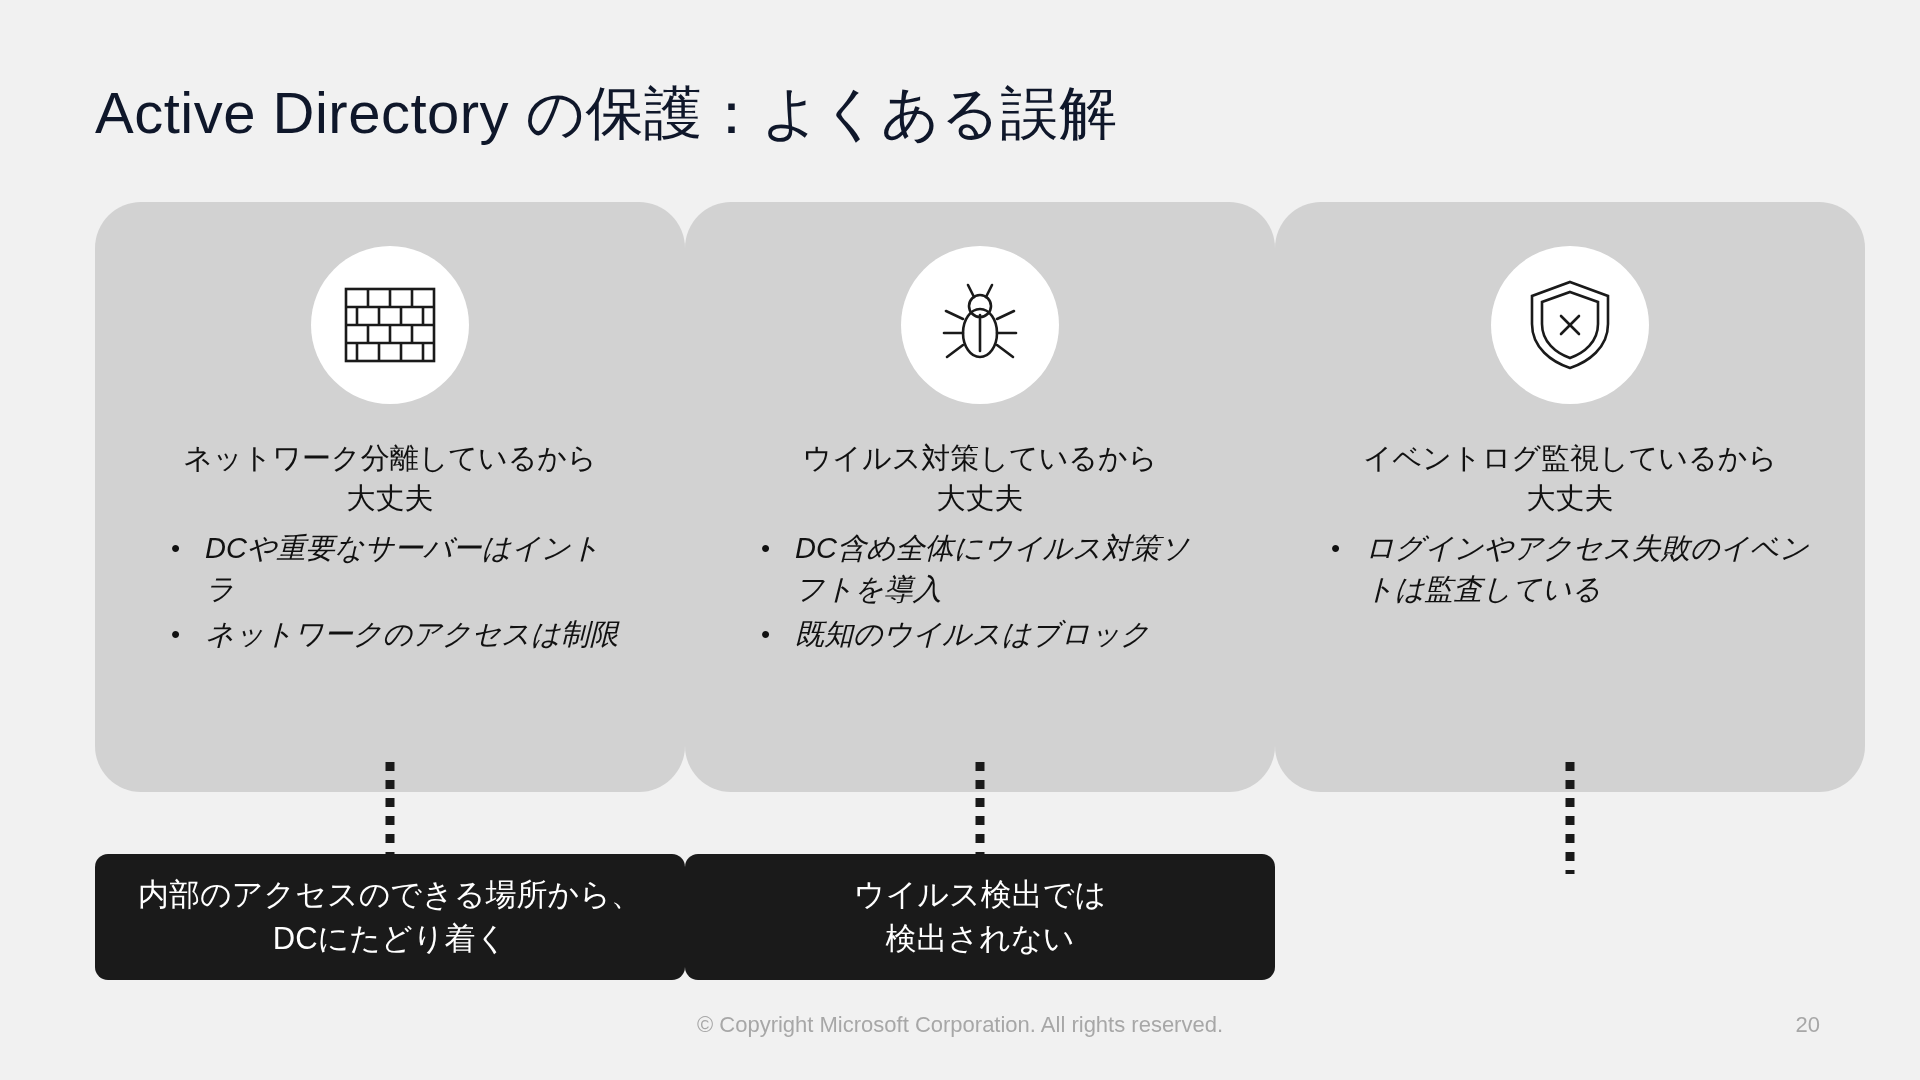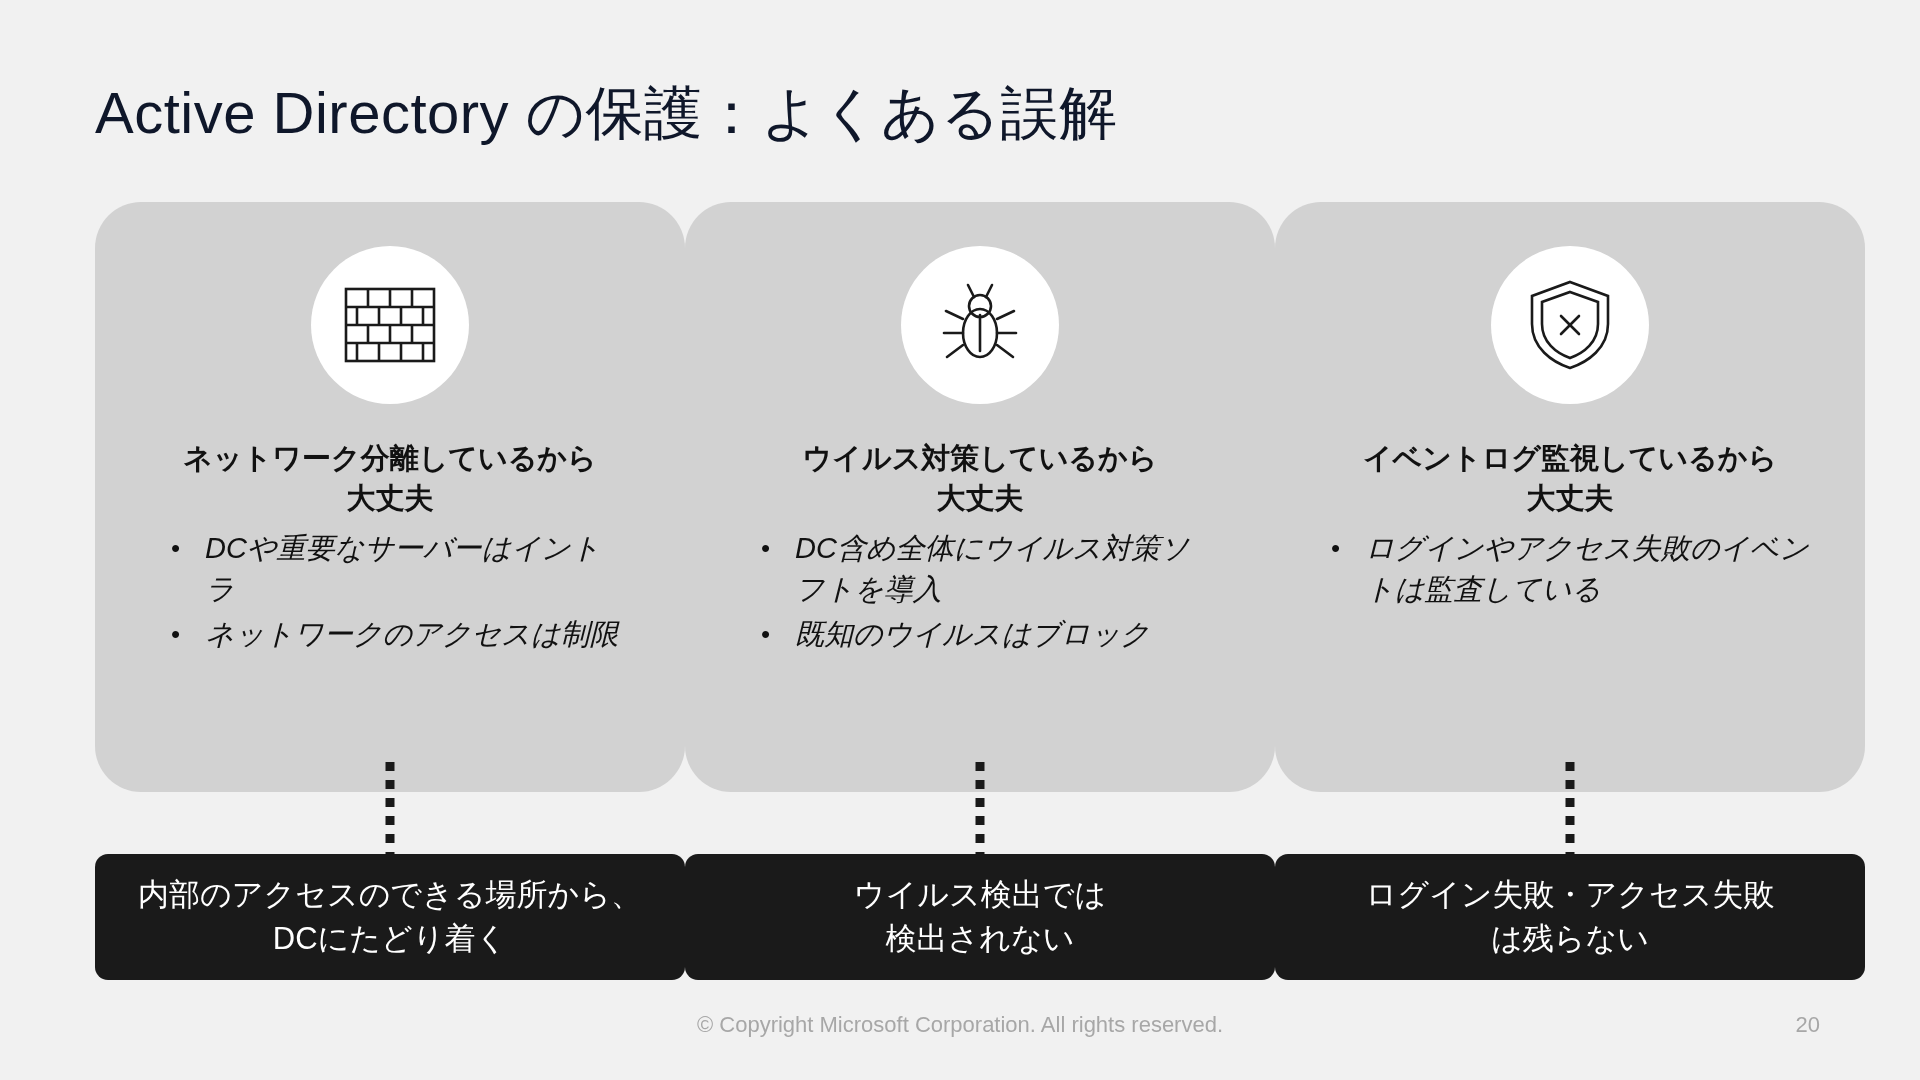--- a/index.html
+++ b/index.html
@@ -74,21 +74,21 @@
     flex: none;
   }
 
   .icon-circle svg {
     display: block;
   }
 
   .card-heading {
     margin-top: 34px;
     font-size: 29px;
-    font-weight: bold;
+    font-weight: normal;
     line-height: 1.38;
     text-align: center;
     color: #111;
     white-space: pre-line;
   }
 
   .bullets {
     margin: 10px 0 0 0;
     padding: 0;
     list-style: none;
@@ -275,22 +275,20 @@
         <div class="card-heading">イベントログ監視しているから
 大丈夫</div>
         <ul class="bullets left">
           <li class="bullet">
             <span class="bullet-dot">•</span>
             <span class="bullet-text">ログインやアクセス失敗のイベントは監査している</span>
           </li>
         </ul>
         <div class="dotted-connector"></div>
       </div>
-      <div class="callout">ログイン失敗・アクセス失敗
-は残らない</div>
     </div>
 
   </div>
 
   <div class="footer-copyright">© Copyright Microsoft Corporation. All rights reserved.</div>
   <div class="footer-pagenum">20</div>
 
 </div>
 
 </body></html>

